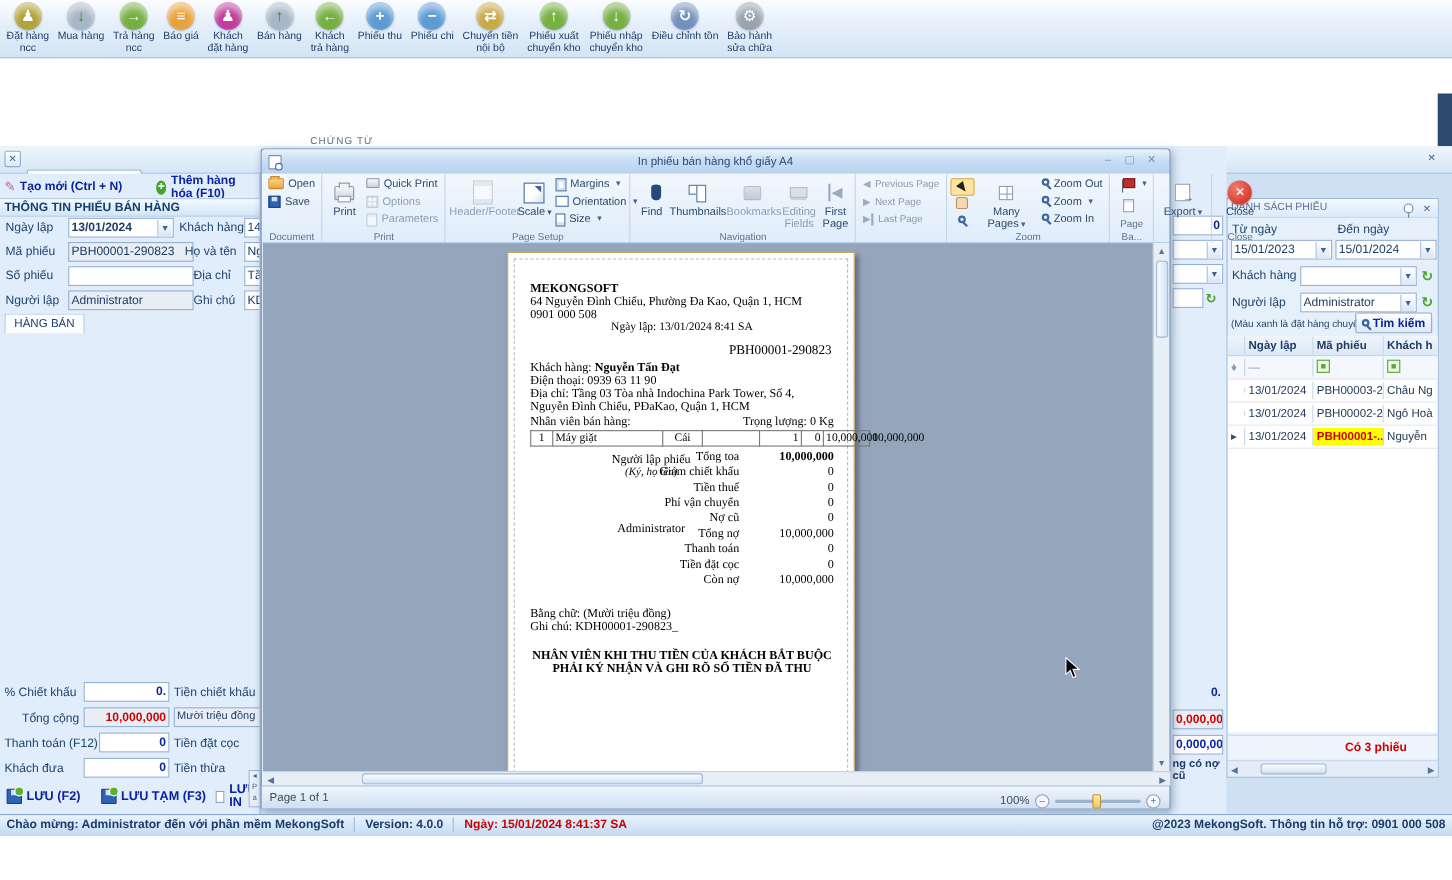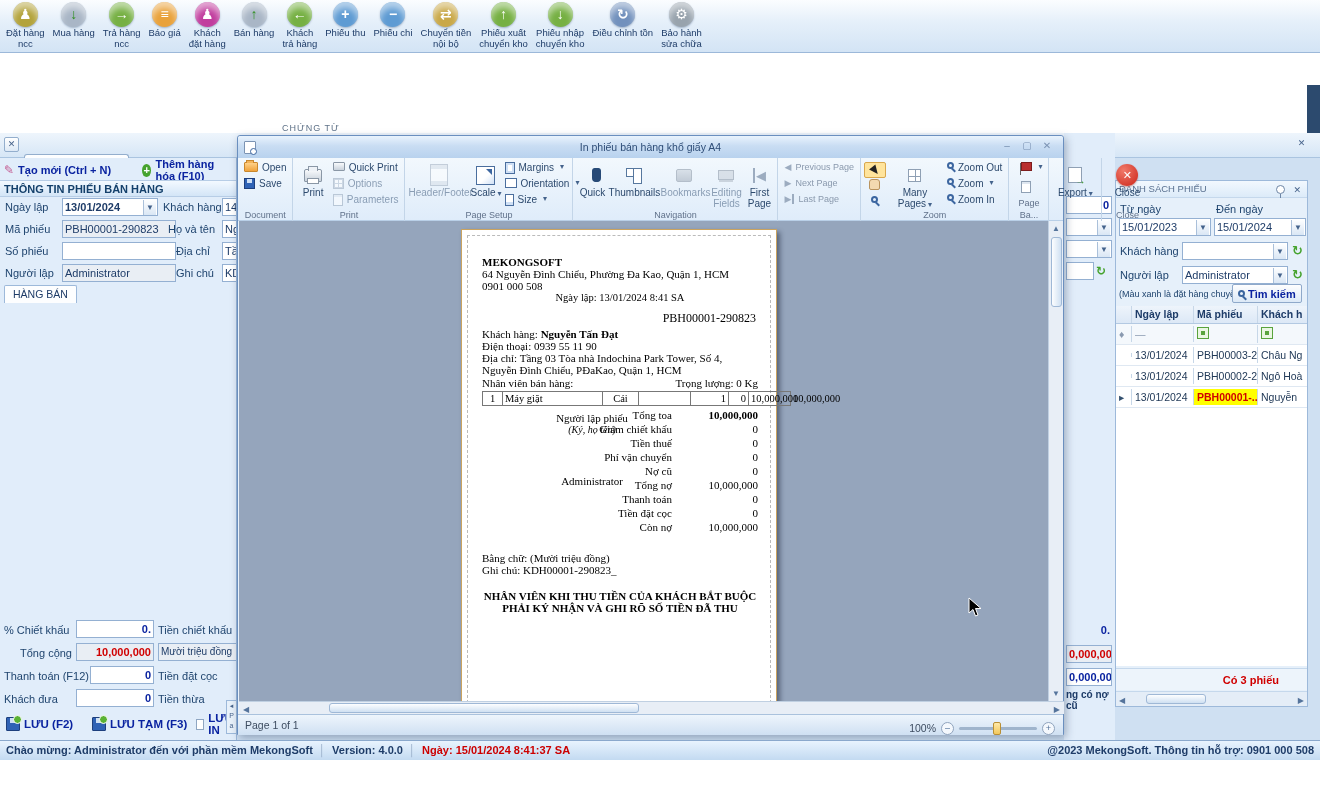--- a/index.html
+++ b/index.html
@@ -466,21 +466,21 @@
             </div>
         </div>
         <div class="glab">Page Setup</div>
       </div>
 
       <div class="tgroup" style="width:205px">
         <div class="bigbtn" style="width:32px">
             <div class="ica">
               <span class="ic-binoc"></span>
             </div>
-            <div class="bl">Quick</div>
+            <div class="bl">Find</div>
           </div>
         <div class="bigbtn" style="width:52px">
             <div class="ica">
               <span class="ic-thumb"></span>
             </div>
             <div class="bl">Thumbnails</div>
           </div>
         <div class="bigbtn grayed" style="width:48px">
             <div class="ica">
               <span class="ic-book"></span>
@@ -590,21 +590,21 @@
 
     <div class="docarea">
       <div class="page">
         <div class="pageinner">
           <div style="font-weight:bold">MEKONGSOFT</div>
           <div>64 Nguyễn Đình Chiểu, Phường Đa Kao, Quận 1, HCM</div>
           <div>0901 000 508</div>
           <div style="text-align:center;font-size:10.5px">Ngày lập: 13/01/2024  8:41 SA</div>
           <div style="text-align:right;font-size:12px;margin:8px 2px 2px 0">PBH00001-290823</div>
           <div><span>Khách hàng:</span> <b>Nguyễn Tấn Đạt</b></div>
-          <div><span>Điện thoại:</span> <span>0939 55 11 90</span></div>
+          <div><span>Điện thoại:</span> <span>0939 63 11 90</span></div>
           <div style="padding-left:0"><span>Địa chỉ:</span> <span>Tầng 03 Tòa nhà Indochina Park Tower, Số 4, Nguyễn Đình Chiểu, PĐaKao, Quận 1, HCM</span></div>
           <div style="display:flex;justify-content:space-between;margin-top:1px">
             <span>Nhân viên bán hàng:</span>
             <span>Trọng lượng: 0 Kg</span>
           </div>
           <table class="doctbl">
             <colgroup>
                 <col style="width:20px">
                 <col style="width:100px">
                 <col style="width:36px">

